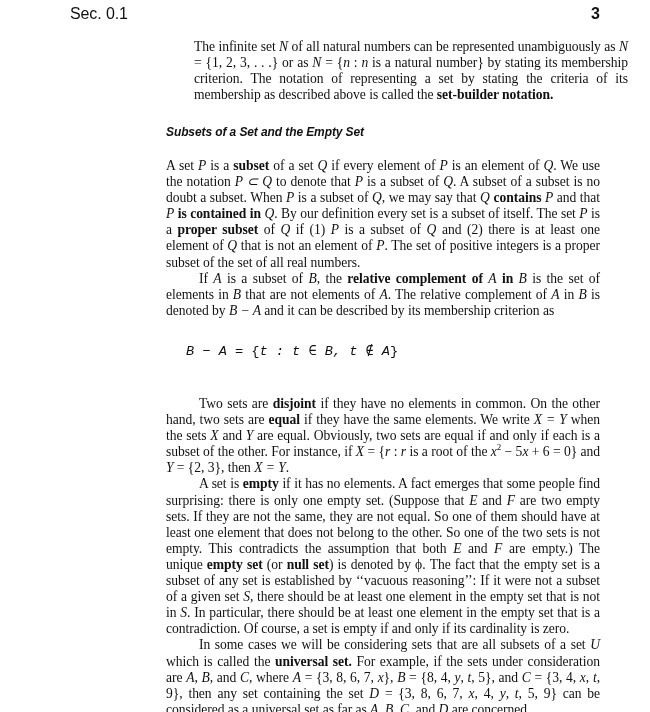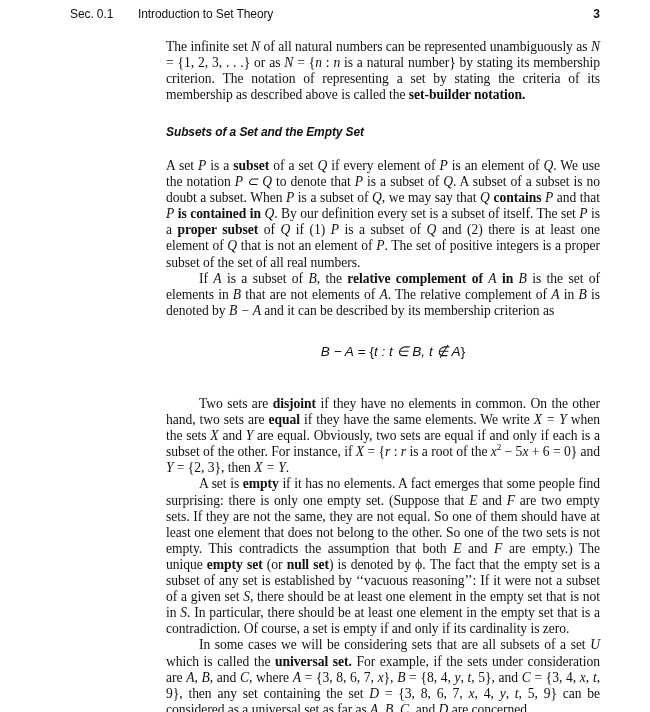--- a/index.html
+++ b/index.html
@@ -14,21 +14,21 @@
       overflow: hidden;
       color: #111111;
     }
     .running-head {
       position: absolute;
       top: 5px;
       left: 70px;
       width: 530px;
       height: 18px;
       font-family: "Liberation Sans", "DejaVu Sans", sans-serif;
-      font-size: 12px;
+      font-size: 16px;
       line-height: 18px;
     }
     .running-head .sec {
       position: absolute;
       left: 0;
       top: 0;
       letter-spacing: -0.1px;
     }
     .running-head .chapter {
       position: absolute;
@@ -51,55 +51,54 @@
       line-height: 16.1px;
       text-align: justify;
       letter-spacing: -0.05px;
     }
     .content p {
       margin: 0;
     }
     .content p.indent {
       text-indent: 33px;
     }
-    .block1 { top: 39px; }
+    .block1 { top: 39px; margin-left: 28px; }
     .heading {
       position: absolute;
       left: 166px;
       top: 122px;
       font-family: "Liberation Sans", "DejaVu Sans", sans-serif;
       font-style: italic;
       font-weight: bold;
       font-size: 12px;
       line-height: 20px;
       letter-spacing: -0.1px;
     }
     .block2 { top: 158px; font-family: Liberation Serif, serif; }
     .formula {
       position: absolute;
       left: 166px;
       width: 434px;
       top: 343px;
-      text-align: center;
-      font-family: Liberation Sans, sans-serif;
+      text-align: left;
+      font-family: Liberation Mono, monospace;
       font-size: 13.6px;
       line-height: 18px;
       padding-left: 20px;
       box-sizing: border-box;
     }
     .block3 { top: 396px; }
     i, .m { font-style: italic; }
     b { font-weight: bold; }
   </style>
 </head>
 <body>
 
 <div class="running-head">
   <span class="sec">Sec. 0.1</span>
-  <span class="chapter">Introduction to Set Theory</span>
   <span class="pageno">3</span>
 </div>
 
 <div class="content block1">
   <p><span>The infinite set </span><i>N</i><span> of all natural numbers can be represented unambiguously as </span><i>N</i><span> = {1, 2, 3, . . .} or as </span><i>N</i><span> = {</span><i>n</i><span> : </span><i>n</i><span> is a natural number} by stating its membership criterion. The notation of representing a set by stating the criteria of its membership as described above is called the </span><b>set-builder notation.</b></p>
 </div>
 
 <div class="heading">Subsets of a Set and the Empty Set</div>
 
 <div class="content block2">

